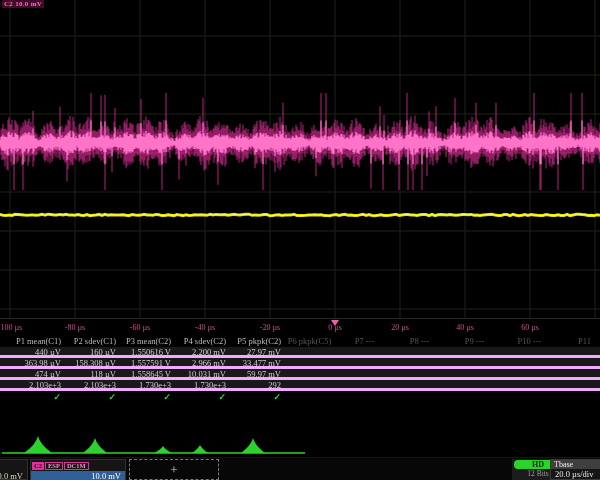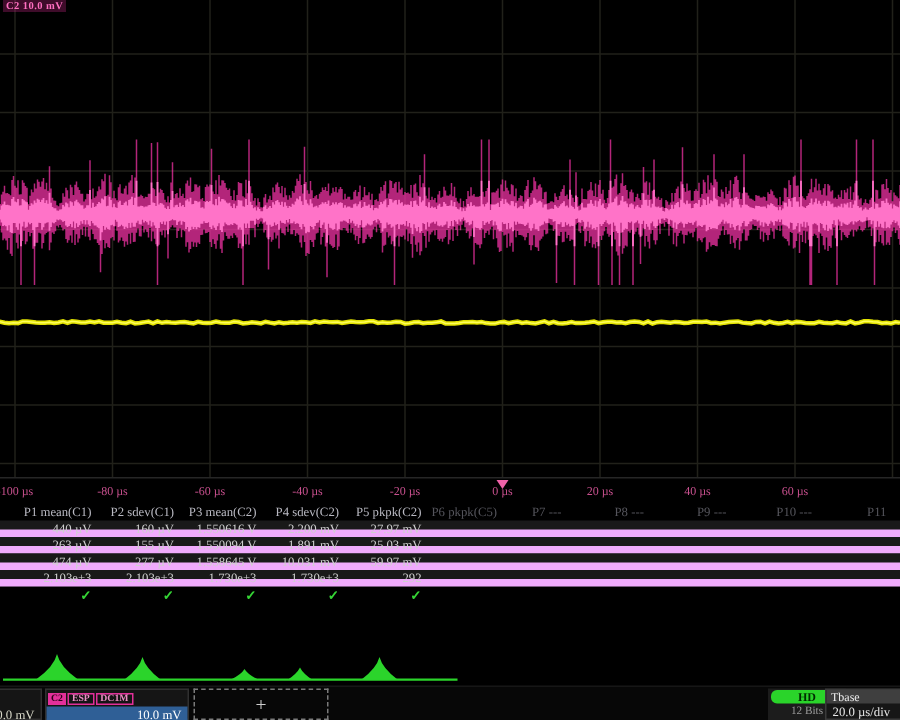--- a/index.html
+++ b/index.html
@@ -14,21 +14,21 @@
   #time-axis .tick{position:absolute;top:4px;transform:translateX(-50%);font-size:8px;color:#c8508e;white-space:nowrap;}
   #trig-marker{position:absolute;top:1px;width:0;height:0;border-left:4px solid transparent;
       border-right:4px solid transparent;border-top:6px solid #ef62a8;z-index:2;}
   
   #meas-table{position:absolute;left:0;top:336px;width:560px;}
   .trow{display:flex;padding-left:8px;height:11px;line-height:11px;width:600px;box-sizing:border-box;}
   .tcell{flex:0 0 55px;width:55px;text-align:right;font-size:8.5px;color:#cfcfcf;
       white-space:nowrap;overflow:visible;box-sizing:border-box;padding-right:2px;}
   .thead .tcell{color:#b9b9c2;}
   .thead .tcell.dim{color:#55555c;text-align:center;}
-  .tdata{background:#191919;border-bottom:5px solid #f0abfc;}
+  .tdata{background:#191919;border-bottom:3px solid #f0abfc;}
   .tcheck{height:13px;line-height:13px;}
   .tcell.check{color:#35d435;font-size:9px;font-weight:bold;}
   
   #hist-svg{position:absolute;left:0;top:425px;display:block;}
   
   #bottom-bar{position:absolute;left:0;top:457px;width:600px;height:23px;background:#070707;border-top:1px solid #161616;}
   .desc{position:absolute;top:1px;height:21px;background:#151515;border:1px solid #303030;box-sizing:border-box;}
   .desc .badges{display:flex;gap:1px;height:9px;align-items:center;padding:1px 1px 0 1px;}
   .badge{font-size:6.5px;line-height:8px;height:8px;padding:0 2px;font-weight:bold;white-space:nowrap;}
   .desc.c2 .badge.solid{background:#e2309a;color:#2d0019;}
@@ -104,29 +104,29 @@
         <div class="tcell dim">P11</div>
       </div>
       <div class="trow tdata">
         <div class="tcell">440 µV</div>
         <div class="tcell">160 µV</div>
         <div class="tcell">1.550616 V</div>
         <div class="tcell">2.200 mV</div>
         <div class="tcell">27.97 mV</div>
       </div>
       <div class="trow tdata">
-        <div class="tcell">263 µV</div>
-        <div class="tcell">155 µV</div>
-        <div class="tcell">1.550094 V</div>
-        <div class="tcell">1.891 mV</div>
-        <div class="tcell">25.03 mV</div>
+        <div class="tcell">363.98 µV</div>
+        <div class="tcell">158.308 µV</div>
+        <div class="tcell">1.557591 V</div>
+        <div class="tcell">2.966 mV</div>
+        <div class="tcell">33.477 mV</div>
       </div>
       <div class="trow tdata">
         <div class="tcell">474 µV</div>
-        <div class="tcell">277 µV</div>
+        <div class="tcell">118 µV</div>
         <div class="tcell">1.558645 V</div>
         <div class="tcell">10.031 mV</div>
         <div class="tcell">59.97 mV</div>
       </div>
       <div class="trow tdata">
         <div class="tcell">2.103e+3</div>
         <div class="tcell">2.103e+3</div>
         <div class="tcell">1.730e+3</div>
         <div class="tcell">1.730e+3</div>
         <div class="tcell">292</div>

